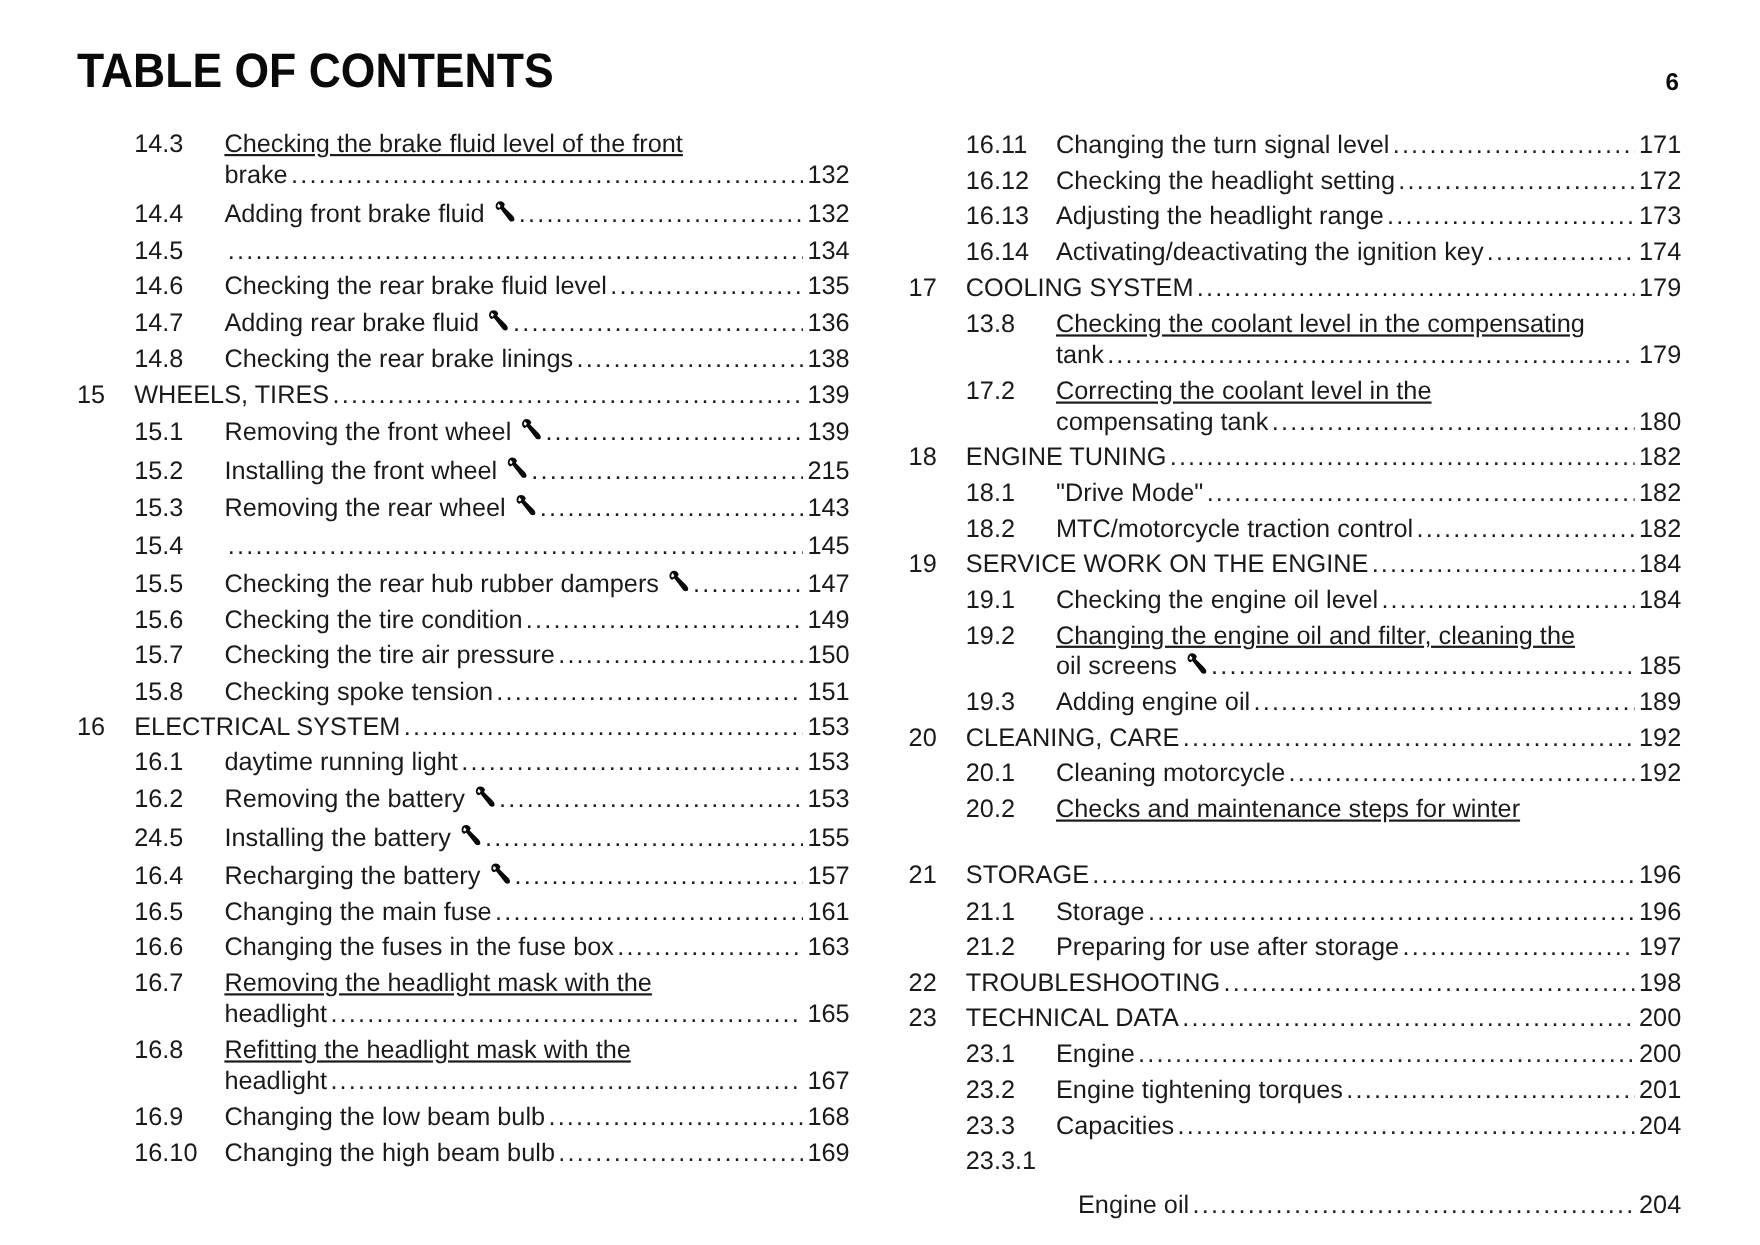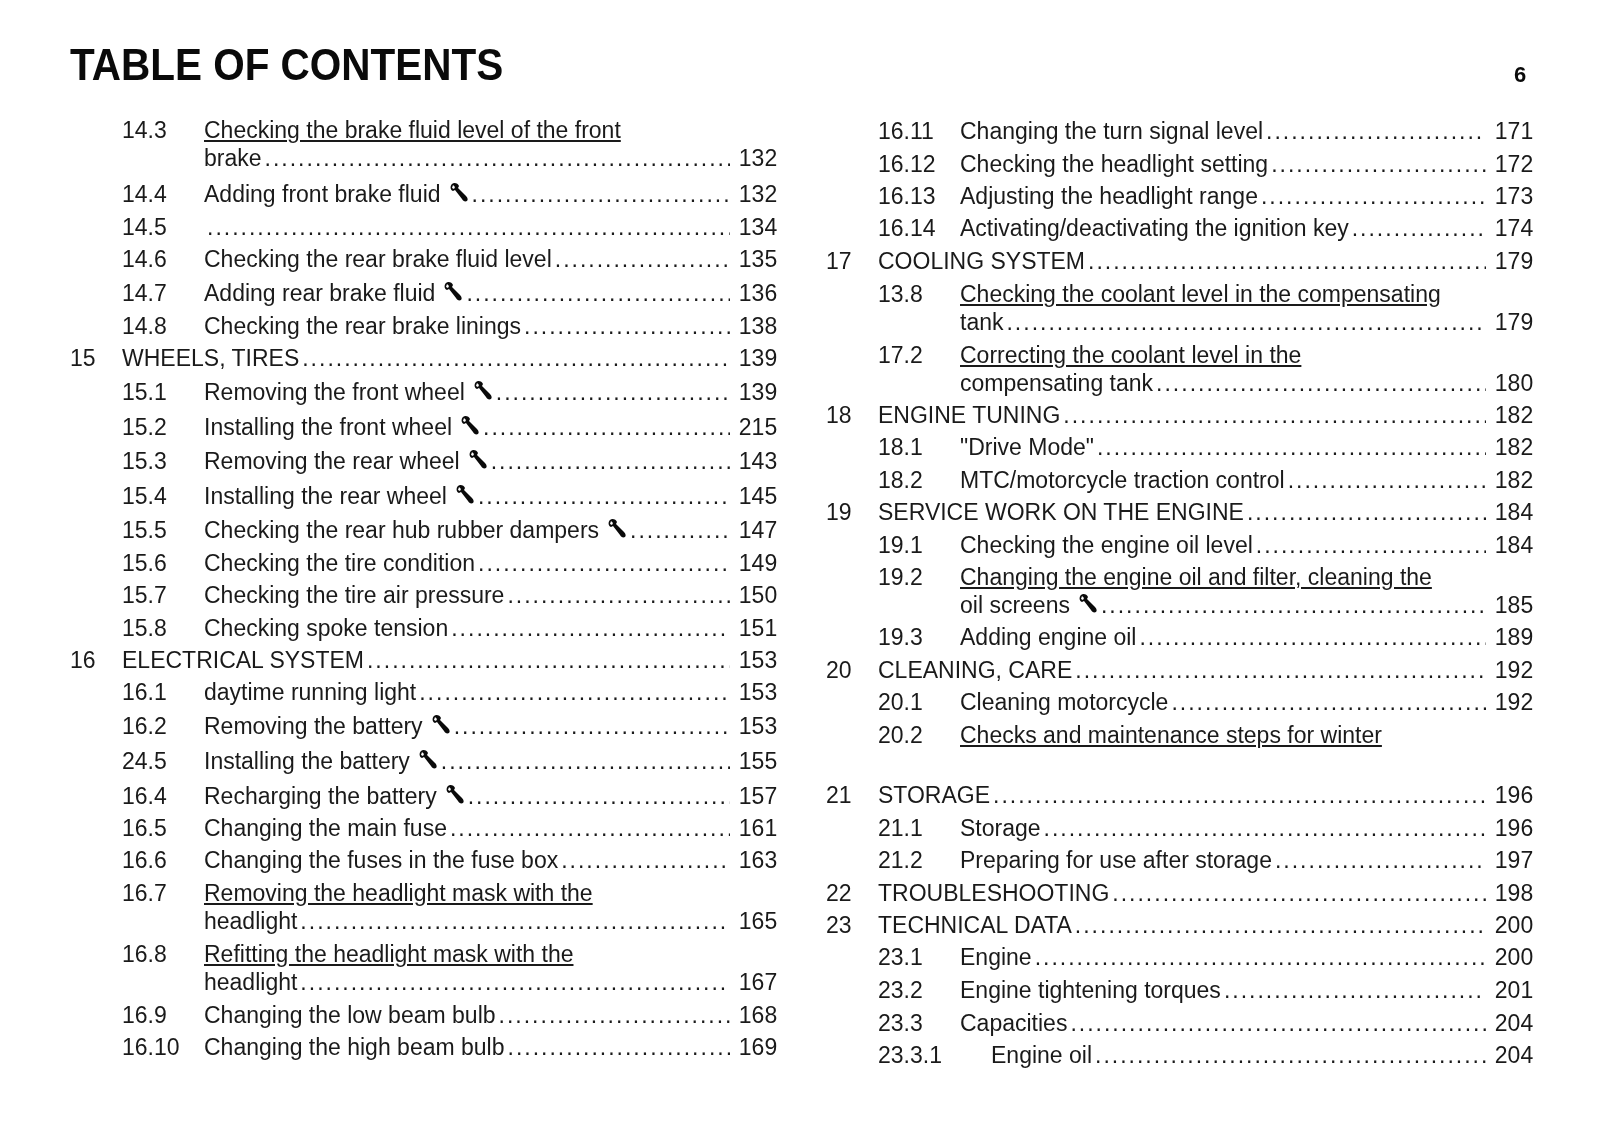--- a/index.html
+++ b/index.html
@@ -30,31 +30,31 @@
   .entry .line1 { white-space: nowrap; display: block; text-decoration: underline; }
   .entry .lastline { display: flex; align-items: baseline; white-space: nowrap; }
   .entry .lastline .txt { flex: 0 0 auto; }
   .entry .dots {
     flex: 1 1 auto; overflow: hidden; margin: 0 4px 0 3px;
     letter-spacing: 2px; color: #1a1a1a;
   }
   .entry .dots::before {
     content: "....................................................................................................................................................................................................";
   }
-  .entry .pg { flex: 0 0 auto; width: 48px; text-align: center; }
+  .entry .pg { flex: 0 0 auto; width: 48px; text-align: left; }
   .wrench {
     display: inline-block; width: 20px; height: 22px; vertical-align: -2px;
     margin-left: 8px;
   }
   .lvl1 .num { left: 0; }
   .lvl1 .textwrap { left: 52px; }
   .lvl2 .num { left: 52px; }
   .lvl2 .textwrap { left: 134px; }
   .lvl3 .num { left: 52px; }
-  .lvl3 .textwrap { left: 165px; }
+  .lvl3 .textwrap { left: 154px; margin-top: 40px; }
 </style>
 </head>
 <body>
 
 <div class="title">TABLE OF CONTENTS</div>
 <div class="page-num">6</div>
 
 <div class="col left" id="col-left">
     <div class="entry lvl2" style="top: 116px;">
     <span class="num">14.3</span>
@@ -173,23 +173,20 @@
         <span class="dots"></span>
         <span class="pg">143</span>
       </span>
     </span>
   </div>
     <div class="entry lvl2" style="top: 482px;">
     <span class="num">15.4</span>
     <span class="textwrap">
 
       <span class="lastline">
-        <span class="txt">Installing the rear wheel<span class="wrench"><svg viewBox="0 0 20 22" width="20" height="22">
-                <path d="M3 2 C1 4 1 8 4 9 L6 8 L13 17 C14 19 16 20 18 19 C19 18 19 16 17 14 L9 6 L10 4 C9 1 5 0 3 2 Z M4 3 L6 5 L5 7 L3 6 Z" fill="#0a0a0a"></path>
-              </svg></span></span>
         <span class="dots"></span>
         <span class="pg">145</span>
       </span>
     </span>
   </div>
     <div class="entry lvl2" style="top: 516px;">
     <span class="num">15.5</span>
     <span class="textwrap">
 
       <span class="lastline">

